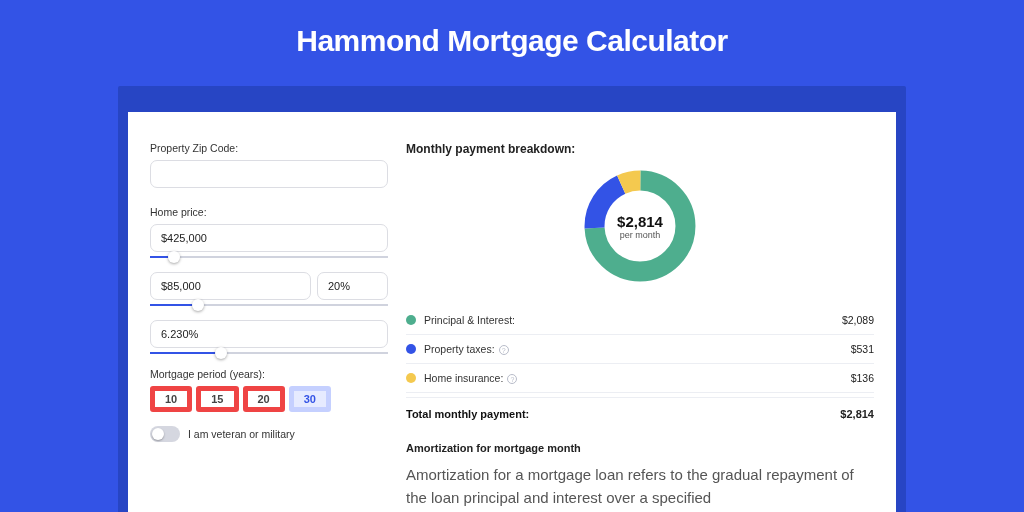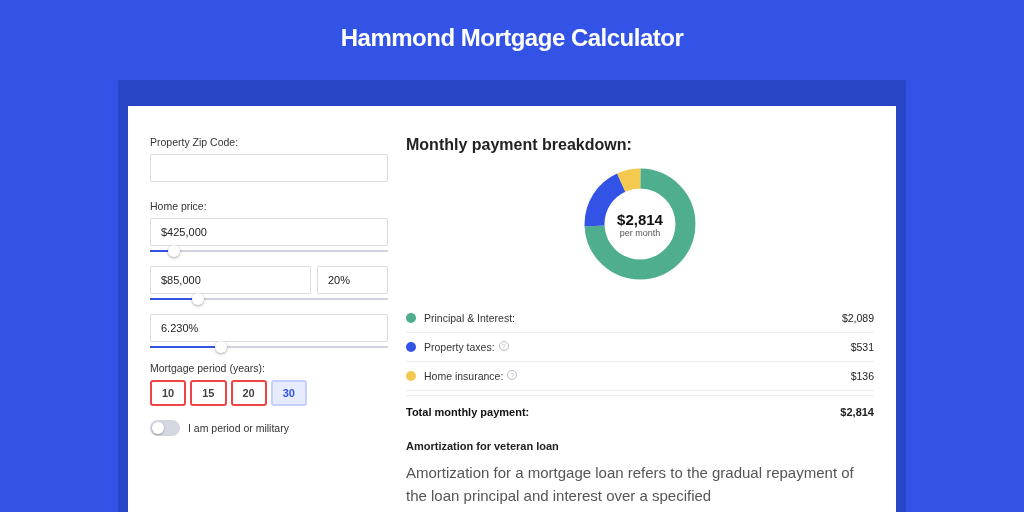--- a/index.html
+++ b/index.html
@@ -1,52 +1,52 @@
 <!DOCTYPE html>
 <html><head>
 <meta charset="utf-8">
 <style>
   * { box-sizing: border-box; margin: 0; padding: 0; font-family: Arial, Helvetica, sans-serif; }
   body { width: 1024px; height: 512px; background: #3353e6; overflow: hidden; }
   .outer { width: 1024px; height: 512px; position: relative; }
-  .page-title { color: #fff; font-size: 24px; font-weight: 700; text-align: center; padding: 24px 0 20px; letter-spacing: -0.5px; }
+  .page-title { color: #fff; font-size: 30px; font-weight: 700; text-align: center; padding: 24px 0 20px; letter-spacing: -0.5px; }
   .inner-blue { background: #2745c4; width: 788px; margin: 8px auto; padding: 26px 10px 0; border-radius: 2px 2px 0 0; }
   .card { background: #fff; width: 100%; height: 420px; padding: 30px 22px 0; display: flex; gap: 18px; }
   .left { width: 238px; flex-shrink: 0; }
   .right { flex: 1; }
   .form-label { font-size: 10.5px; color: #333; margin-bottom: 6px; display: block; }
-  .input { width: 100%; height: 28px; border: 1px solid #dcdde3; border-radius: 1px; font-size: 11px; padding: 0 10px; background: #fff; color: #222; }
+  .input { width: 100%; height: 28px; border: 1px solid #dcdde3; border-radius: 7px; font-size: 11px; padding: 0 10px; background: #fff; color: #222; }
   .slider-track { position: relative; height: 2px; background: #d0d3de; margin: 4px 0 14px; }
   .slider-fill { position: absolute; top: 0; left: 0; height: 2px; background: #3353e6; }
   .slider-thumb { position: absolute; top: 50%; transform: translate(-50%,-50%); width: 12px; height: 12px; border-radius: 50%; background: #fff; box-shadow: 0 1px 3px rgba(0,0,0,0.35); }
   .row { display: flex; gap: 6px; }
   .row .input:first-child { flex: 1; }
   .row .input:last-child { width: 71px; }
   .period-row { display: flex; gap: 4px; margin: 6px 0 14px; }
-  .period-btn { height: 26px; padding: 0 10px; font-size: 11px; font-weight: 600; color: #444; background: #fff; border: 2px solid #ef4444; border-radius: 3px; cursor: pointer; }
+  .period-btn { height: 26px; padding: 0 10px; font-size: 11px; font-weight: 600; color: #444; background: #fff; border: 5px solid #ef4444; border-radius: 3px; cursor: pointer; }
   .period-btn.active { background: #e6ebff; color: #3353e6; border-color: #c5d0ff; }
   .toggle-row { display: flex; align-items: center; gap: 8px; }
   .toggle { width: 30px; height: 16px; background: #d5d7e0; border-radius: 10px; position: relative; }
   .toggle .knob { position: absolute; width: 12px; height: 12px; background: #fff; border-radius: 50%; top: 2px; left: 2px; box-shadow: 0 1px 2px rgba(0,0,0,0.3); }
   .toggle-label { font-size: 10.5px; color: #333; }
 
-  .section-title { font-size: 16px; font-weight: 700; color: #222; margin-bottom: 10px; }
+  .section-title { font-size: 12px; font-weight: 700; color: #222; margin-bottom: 10px; }
   .donut-wrap { display: flex; justify-content: center; margin: 6px 0 20px; }
   .donut { position: relative; width: 120px; height: 120px; }
   .donut svg { display: block; }
   .donut-center { position: absolute; inset: 0; display: flex; flex-direction: column; align-items: center; justify-content: center; }
   .donut-amount { font-size: 15px; font-weight: 700; color: #111; }
   .donut-sub { font-size: 9px; color: #555; }
   .legend-row { display: flex; align-items: center; padding: 8px 0; border-bottom: 1px solid #eceef3; font-size: 10.5px; color: #333; }
   .legend-row:last-of-type { border-bottom: none; }
   .dot { width: 10px; height: 10px; border-radius: 50%; margin-right: 8px; }
   .dot.green { background: #4eae8e; }
   .dot.blue { background: #3353e6; }
   .dot.yellow { background: #f4c94f; }
-  .legend-label { display: flex; align-items: flex-start; gap: 4px; }
+  .legend-label { display: flex; align-items: flex-end; gap: 4px; }
   .info-icon { width: 10px; height: 10px; border: 1px solid #b8bcc9; border-radius: 50%; color: #b8bcc9; font-size: 7px; display: inline-flex; align-items: center; justify-content: center; }
   .legend-val { margin-left: auto; font-weight: 400; color: #222; }
   .total-row { display: flex; align-items: center; padding: 10px 0 14px; font-size: 11px; font-weight: 700; color: #111; border-top: 1px solid #eceef3; margin-top: 4px; }
   .total-row .legend-val { font-weight: 700; }
   .amort-title { font-size: 11px; font-weight: 700; color: #222; margin: 8px 0 10px; }
   .amort-body { font-size: 15px; color: #555; line-height: 1.5; }
   .group { margin-bottom: 4px; }
 </style>
 </head>
 <body>
@@ -100,21 +100,21 @@
             <button class="period-btn">15</button>
             <button class="period-btn">20</button>
             <button class="period-btn active">30</button>
           </div>
         </div>
 
         <div class="toggle-row">
           <div class="toggle">
             <div class="knob"></div>
           </div>
-          <span class="toggle-label">I am period or military</span>
+          <span class="toggle-label">I am veteran or military</span>
         </div>
       </div>
 
       <div class="right">
         <div class="section-title">Monthly payment breakdown:</div>
 
         <div class="donut-wrap">
           <div class="donut">
             <svg viewBox="0 0 42 42" width="120" height="120">
               <circle cx="21" cy="21" r="15.915" fill="none" stroke="#4eae8e" stroke-width="7" stroke-dasharray="74.2 25.8" stroke-dashoffset="25"></circle>
@@ -152,19 +152,19 @@
             <span class="info-icon">?</span>
           </span>
           <span class="legend-val">$136</span>
         </div>
 
         <div class="total-row">
           <span>Total monthly payment:</span>
           <span class="legend-val">$2,814</span>
         </div>
 
-        <div class="amort-title">Amortization for veteran loan</div>
+        <div class="amort-title">Amortization for mortgage month</div>
         <div class="amort-body">Amortization for a mortgage loan refers to the gradual repayment of the loan principal and interest over a specified</div>
       </div>
 
     </div>
   </div>
 </div>
 
 </body></html>

